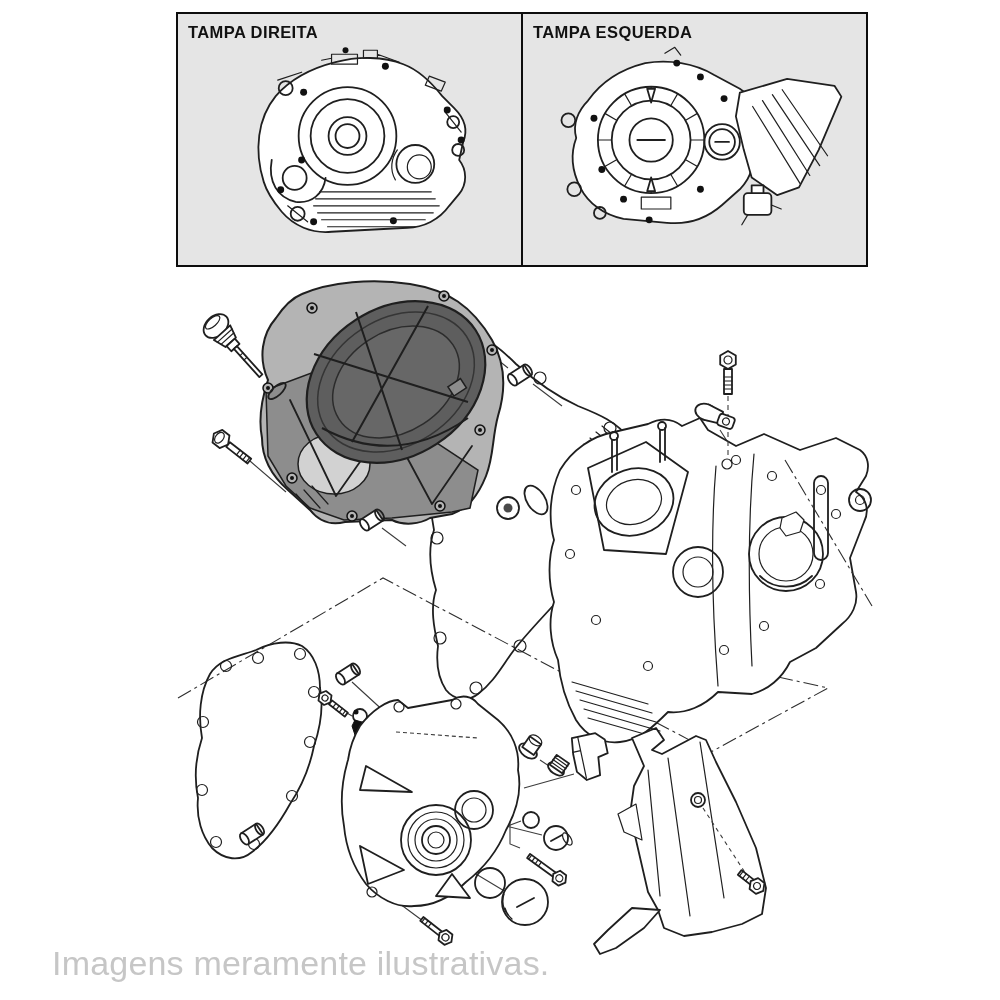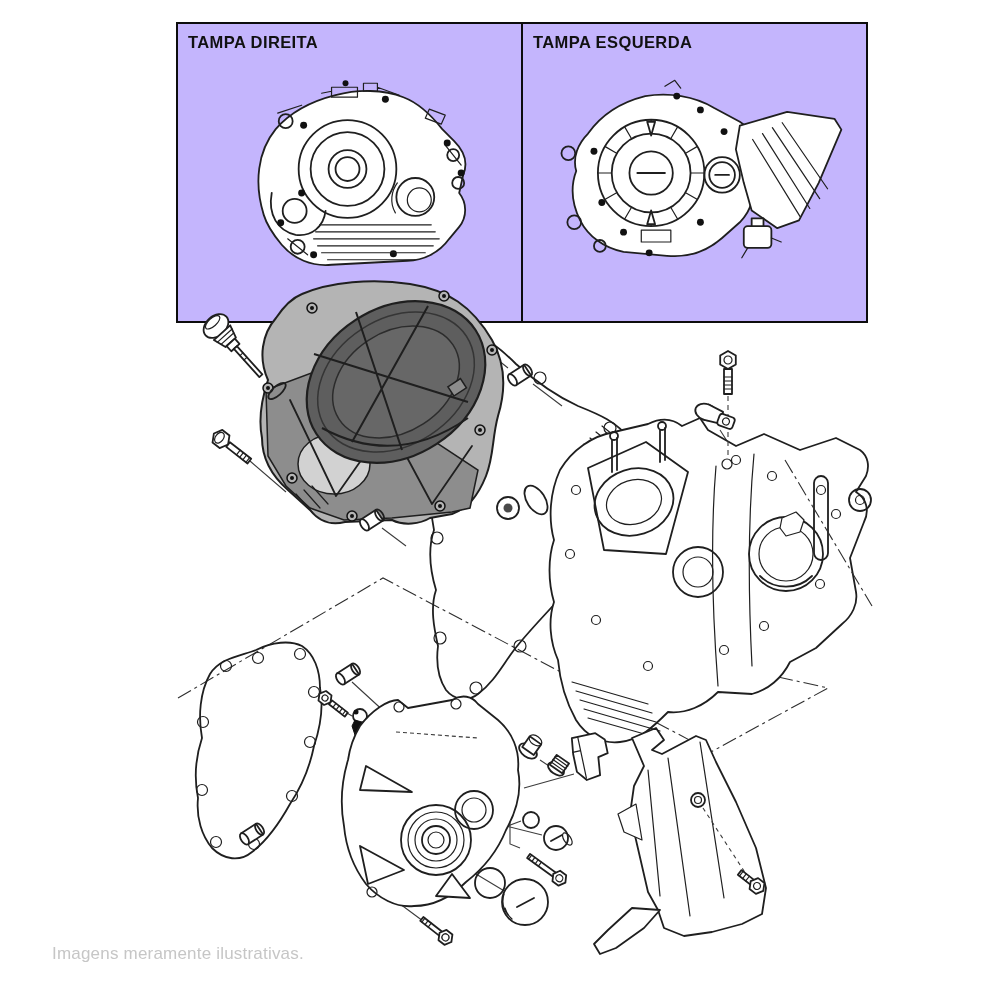--- a/index.html
+++ b/index.html
@@ -1,33 +1,33 @@
 <!DOCTYPE html>
 <html><head>
 <meta charset="utf-8">
 <style>
   html,body{margin:0;padding:0;}
   body{
     width:1000px;height:1000px;position:relative;overflow:hidden;
     background:#ffffff;font-family:"Liberation Sans",sans-serif;
   }
   .top-box{
-    position:absolute;left:176px;top:12px;width:692px;height:301px;
-    border:2.5px solid #0d0d0d;box-sizing:border-box;display:flex;background:#c4b5fd;margin-top:10px;
+    position:absolute;left:176px;top:12px;width:692px;height:255px;
+    border:2.5px solid #0d0d0d;box-sizing:border-box;display:flex;background:#e5e5e5;
   }
   .panel{position:relative;flex:1 1 50%;height:100%;}
   .panel.first{border-right:2px solid #0d0d0d;}
   .panel-label{
     position:absolute;left:10px;top:9px;font-size:16.5px;font-weight:bold;
     letter-spacing:.4px;color:#111;z-index:2;white-space:nowrap;
   }
   .panel svg{position:absolute;left:0;top:0;width:100%;height:100%;}
   .main-diagram{position:absolute;left:0;top:278px;width:1000px;height:700px;}
   .footer-note{
-    position:absolute;left:52px;top:944px;font-size:17px;color:#c6c6c6;
+    position:absolute;left:52px;top:944px;font-size:34px;color:#c6c6c6;
     letter-spacing:.2px;
   }
   svg *{vector-effect:non-scaling-stroke;}
   .ln{stroke:#1f1f1f;fill:none;stroke-width:1.8;stroke-linejoin:round;stroke-linecap:round;}
   .lnf{stroke:#1f1f1f;fill:#ffffff;stroke-width:1.8;stroke-linejoin:round;stroke-linecap:round;}
   .thin{stroke-width:1.2;}
   .leader{stroke:#3c3c3c;stroke-width:1.1;fill:none;}
   .phantom{stroke:#2e2e2e;stroke-width:1.1;fill:none;stroke-dasharray:15 4 3 4;}
   .dot{fill:#111;stroke:none;}
 </style>

